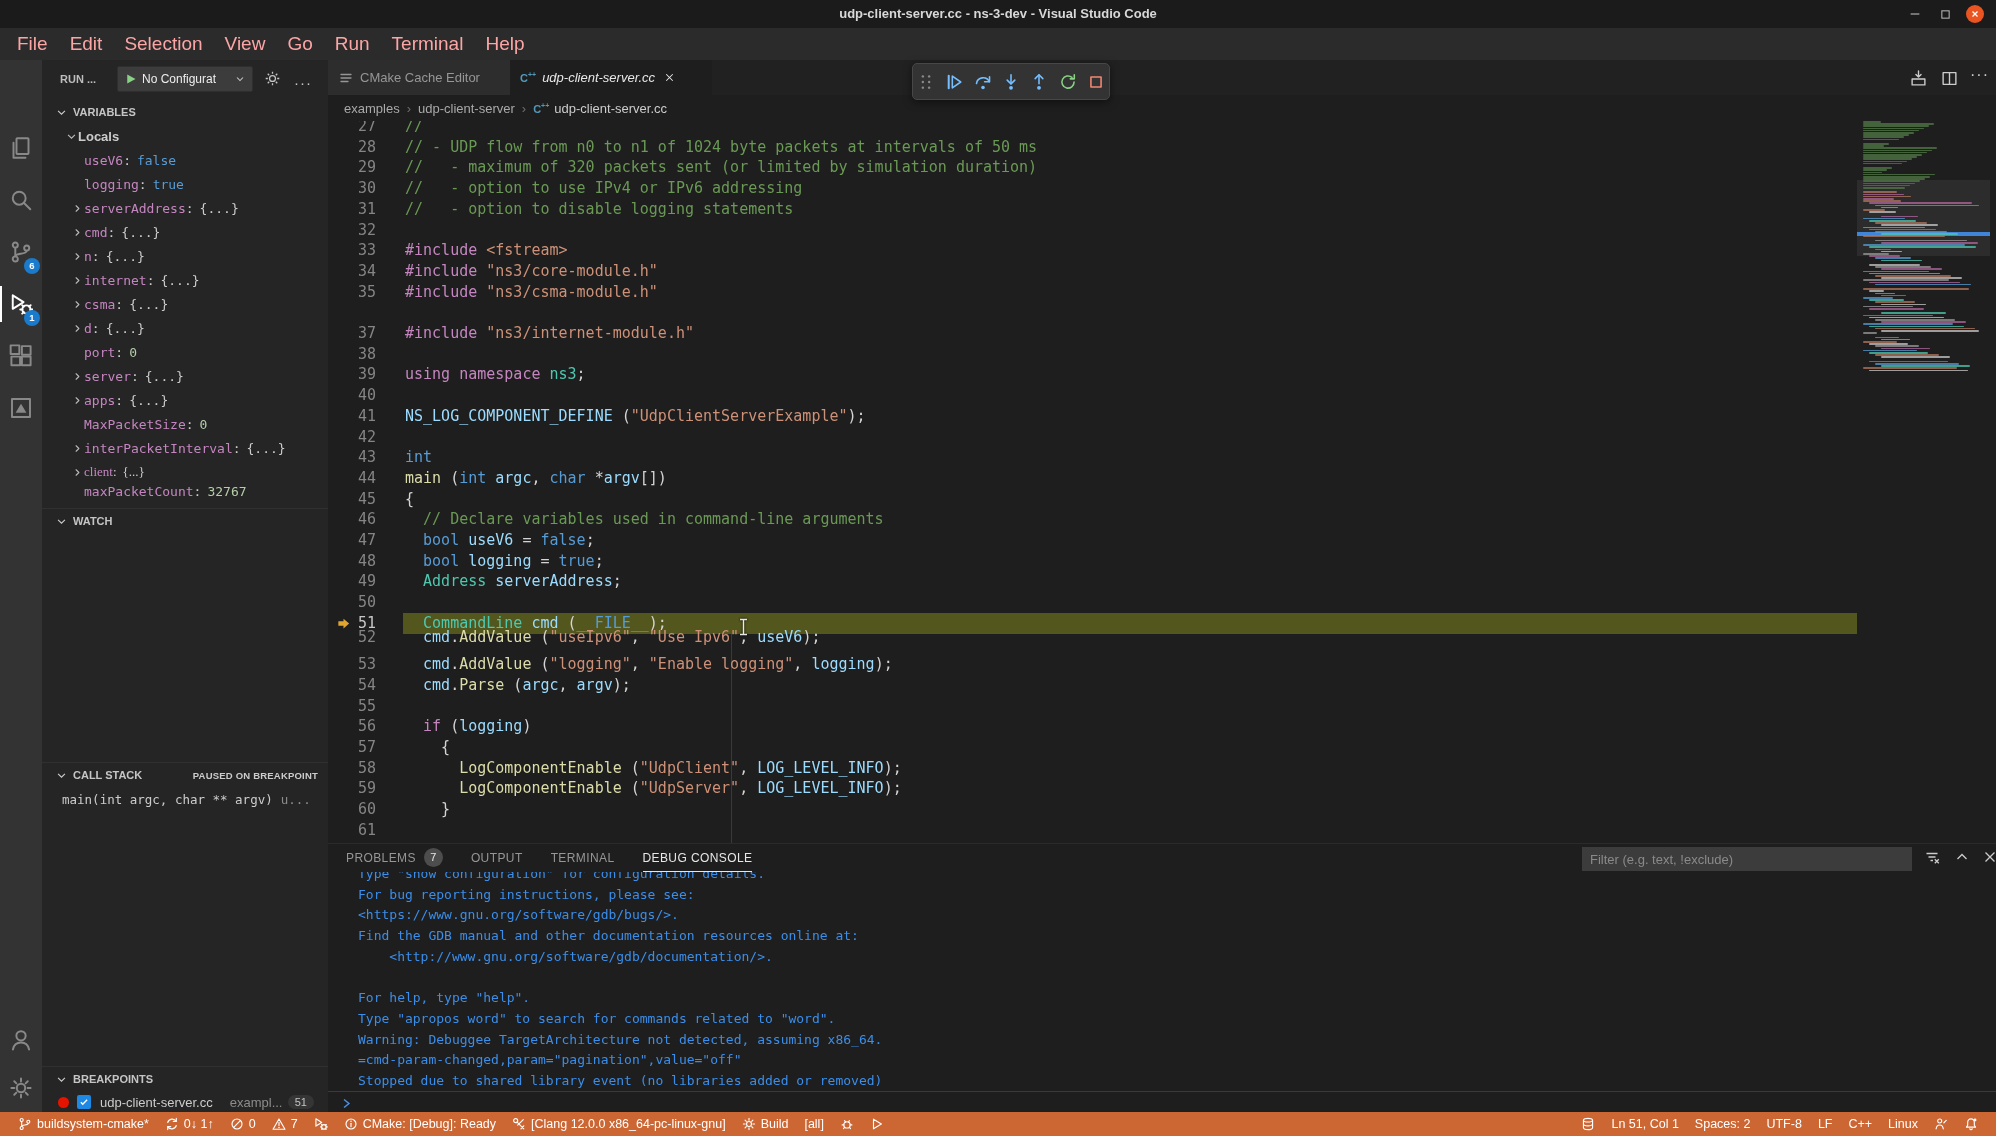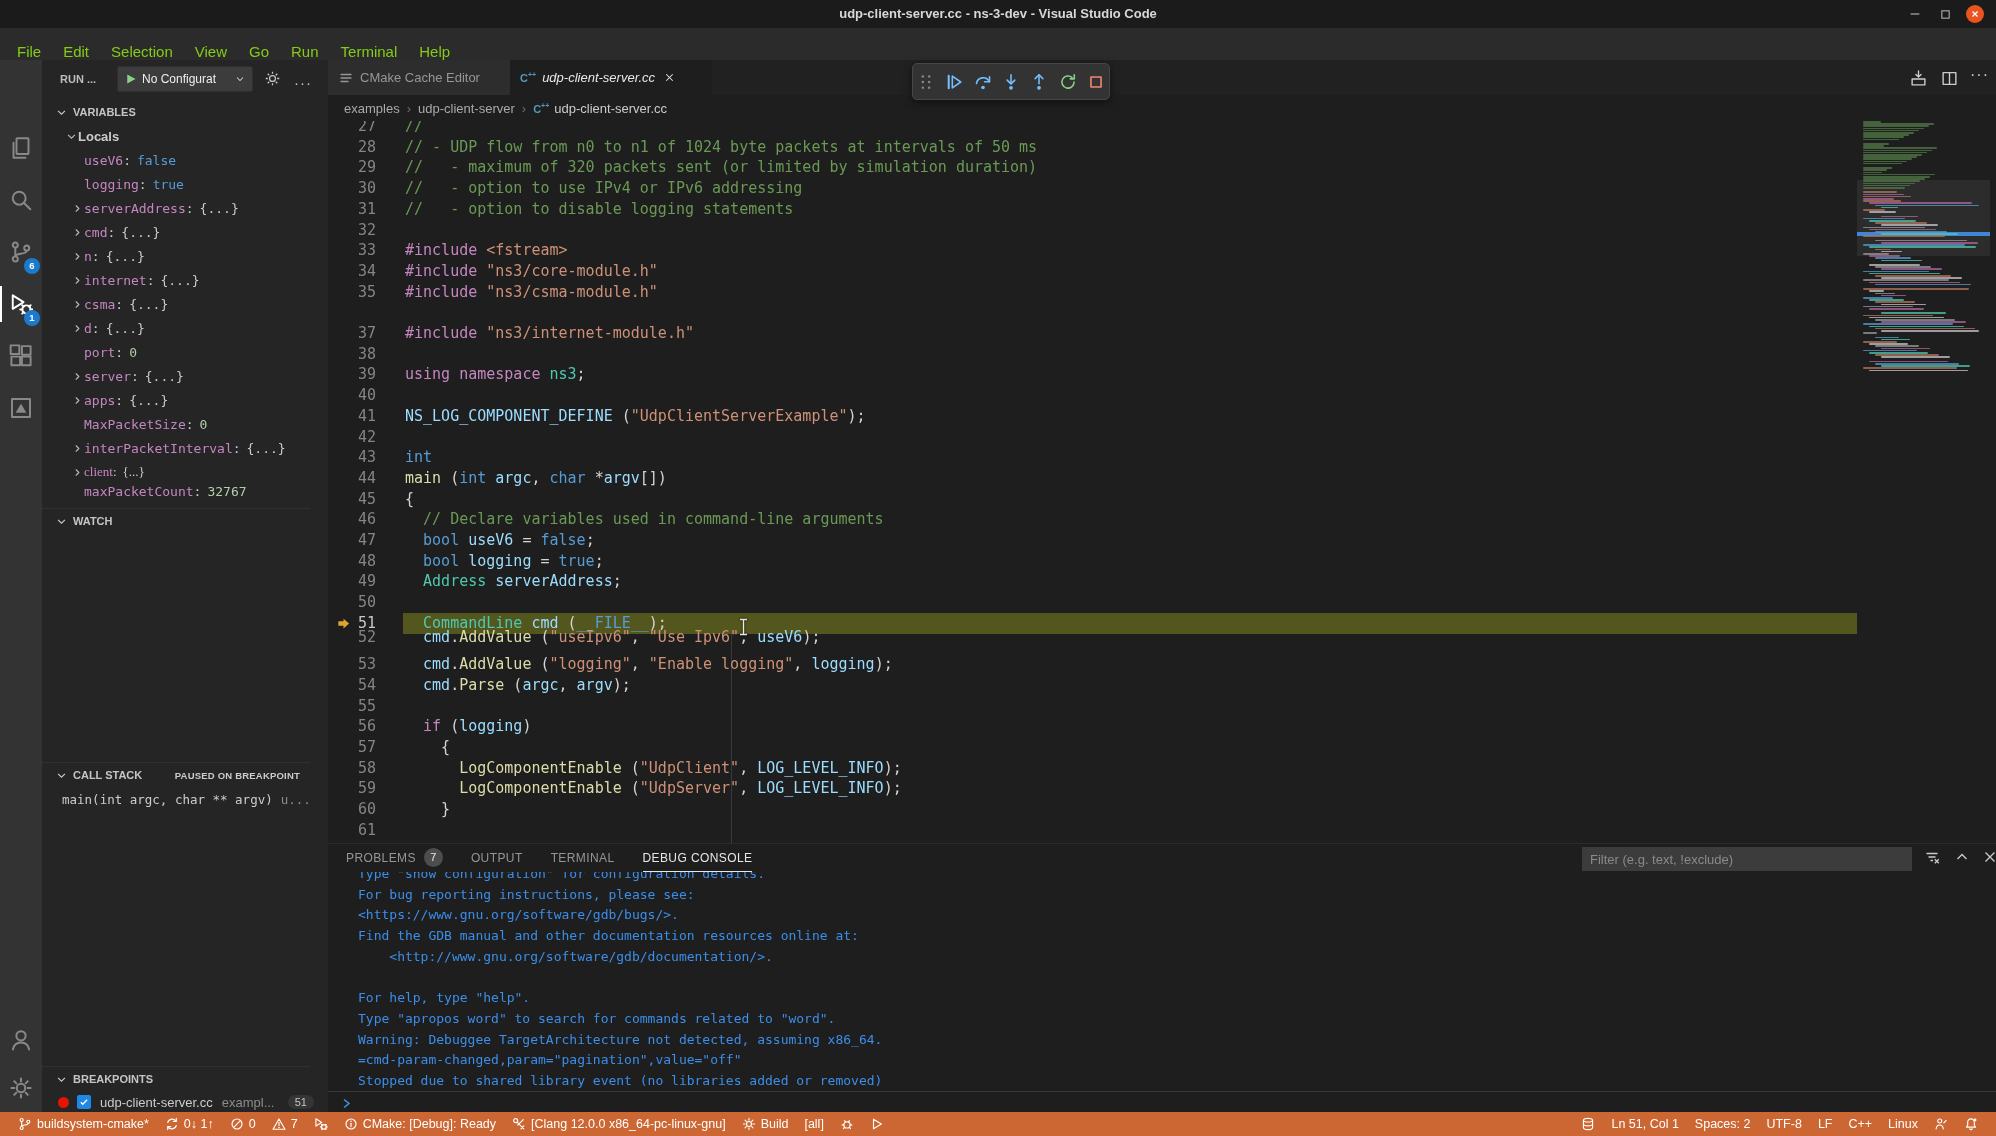--- a/index.html
+++ b/index.html
@@ -7,31 +7,31 @@
   .abs{position:absolute;}
   svg{display:block;}
   
   #titlebar{position:absolute;left:0;top:0;width:1996px;height:28px;background:#1b1b1b;}
   #window-title{position:absolute;left:0;right:0;top:0;height:28px;line-height:28px;text-align:center;
     font-size:13px;font-weight:bold;color:#d8d8d8;}
   .wctl{position:absolute;top:5px;width:18px;height:18px;display:flex;align-items:center;justify-content:center;color:#b5b5b5;}
   #close-btn{background:#e95420;border-radius:50%;color:#fff;}
   
   #menubar{position:absolute;left:0;top:28px;width:1996px;height:32px;background:#2b2b2b;display:flex;align-items:stretch;padding-left:6px;box-sizing:border-box;}
-  .menu-item{padding:8px 11px;line-height:32px;font-size:15px;color:#84cc16;}
+  .menu-item{padding:0 11px;line-height:32px;font-size:19px;color:#fca5a5;}
   
   #activitybar{position:absolute;left:0;top:60px;width:42px;height:1052px;background:#333333;}
   .act{position:absolute;left:0;width:42px;height:48px;display:flex;align-items:center;justify-content:center;color:#898989;}
   .act.active{color:#ffffff;}
   .act.active::before{content:"";position:absolute;left:0;top:6px;bottom:6px;width:2px;background:#ffffff;}
   .abadge{position:absolute;right:2px;bottom:2px;min-width:16px;height:16px;border-radius:9px;background:#1a7acb;
     color:#fff;font-size:9.5px;font-weight:bold;line-height:16px;text-align:center;}
   
   #sidebar{position:absolute;left:42px;top:60px;width:286px;height:1052px;background:#252526;overflow:hidden;}
-  .sec-head{position:absolute;left:0;right:18px;height:24px;display:flex;align-items:center;font-size:11px;font-weight:bold;
+  .sec-head{position:absolute;left:0;right:0;height:24px;display:flex;align-items:center;font-size:11px;font-weight:bold;
     color:#c5c5c5;border-top:1px solid #303031;}
   .sec-head .tw{margin:0 6px 0 14px;color:#cccccc;}
   .mono{font-family:"DejaVu Sans Mono",monospace;}
   .vrow{position:absolute;left:0;right:0;height:24px;display:flex;align-items:center;font-size:13px;}
   .vrow .tw{width:12px;margin-left:30px;color:#b9b9b9;}
   .vrow.noexp .tw{visibility:hidden;}
   .vname{color:#c586c0;}
   .vsep{color:#cccccc;margin-right:6px;}
   .v-kw{color:#569cd6;}.v-num{color:#b5cea8;}.v-obj{color:#cccccc;}
   #run-header{position:absolute;left:0;top:0;right:0;height:38px;display:flex;align-items:center;}
@@ -434,21 +434,21 @@
     <span>BREAKPOINTS</span>
   </div>
   <div id="bp-row" style="top:1030px">
     <span class="bp-dot"></span>
     <span class="bp-check">
       <svg width="10" height="10" viewBox="0 0 16 16" fill="none" stroke="#ffffff" stroke-width="2.2">
           <path d="M3 8.5l3 3 7-7"></path>
         </svg>
       </span>
     <span style="margin-left:9px">udp-client-server.cc</span>
-    <span style="margin-left:9px;color:#8c8c8c">exampl...</span>
+    <span style="margin-left:17px;color:#8c8c8c">exampl...</span>
     <span class="bp-badge">51</span>
   </div>
 </div>
 
 <div id="tabstrip">
     <div class="tab" style="left: 0px; width: 182px; background: rgb(45, 45, 45); color: rgb(150, 150, 150);">
       <span>
         <svg width="16" height="16" viewBox="0 0 16 16" fill="none" stroke="currentColor" stroke-width="1.3" stroke-linecap="round" stroke-linejoin="round">
           <path d="M3 4.5h10M3 8h10M3 11.5h7"></path>
         </svg>

